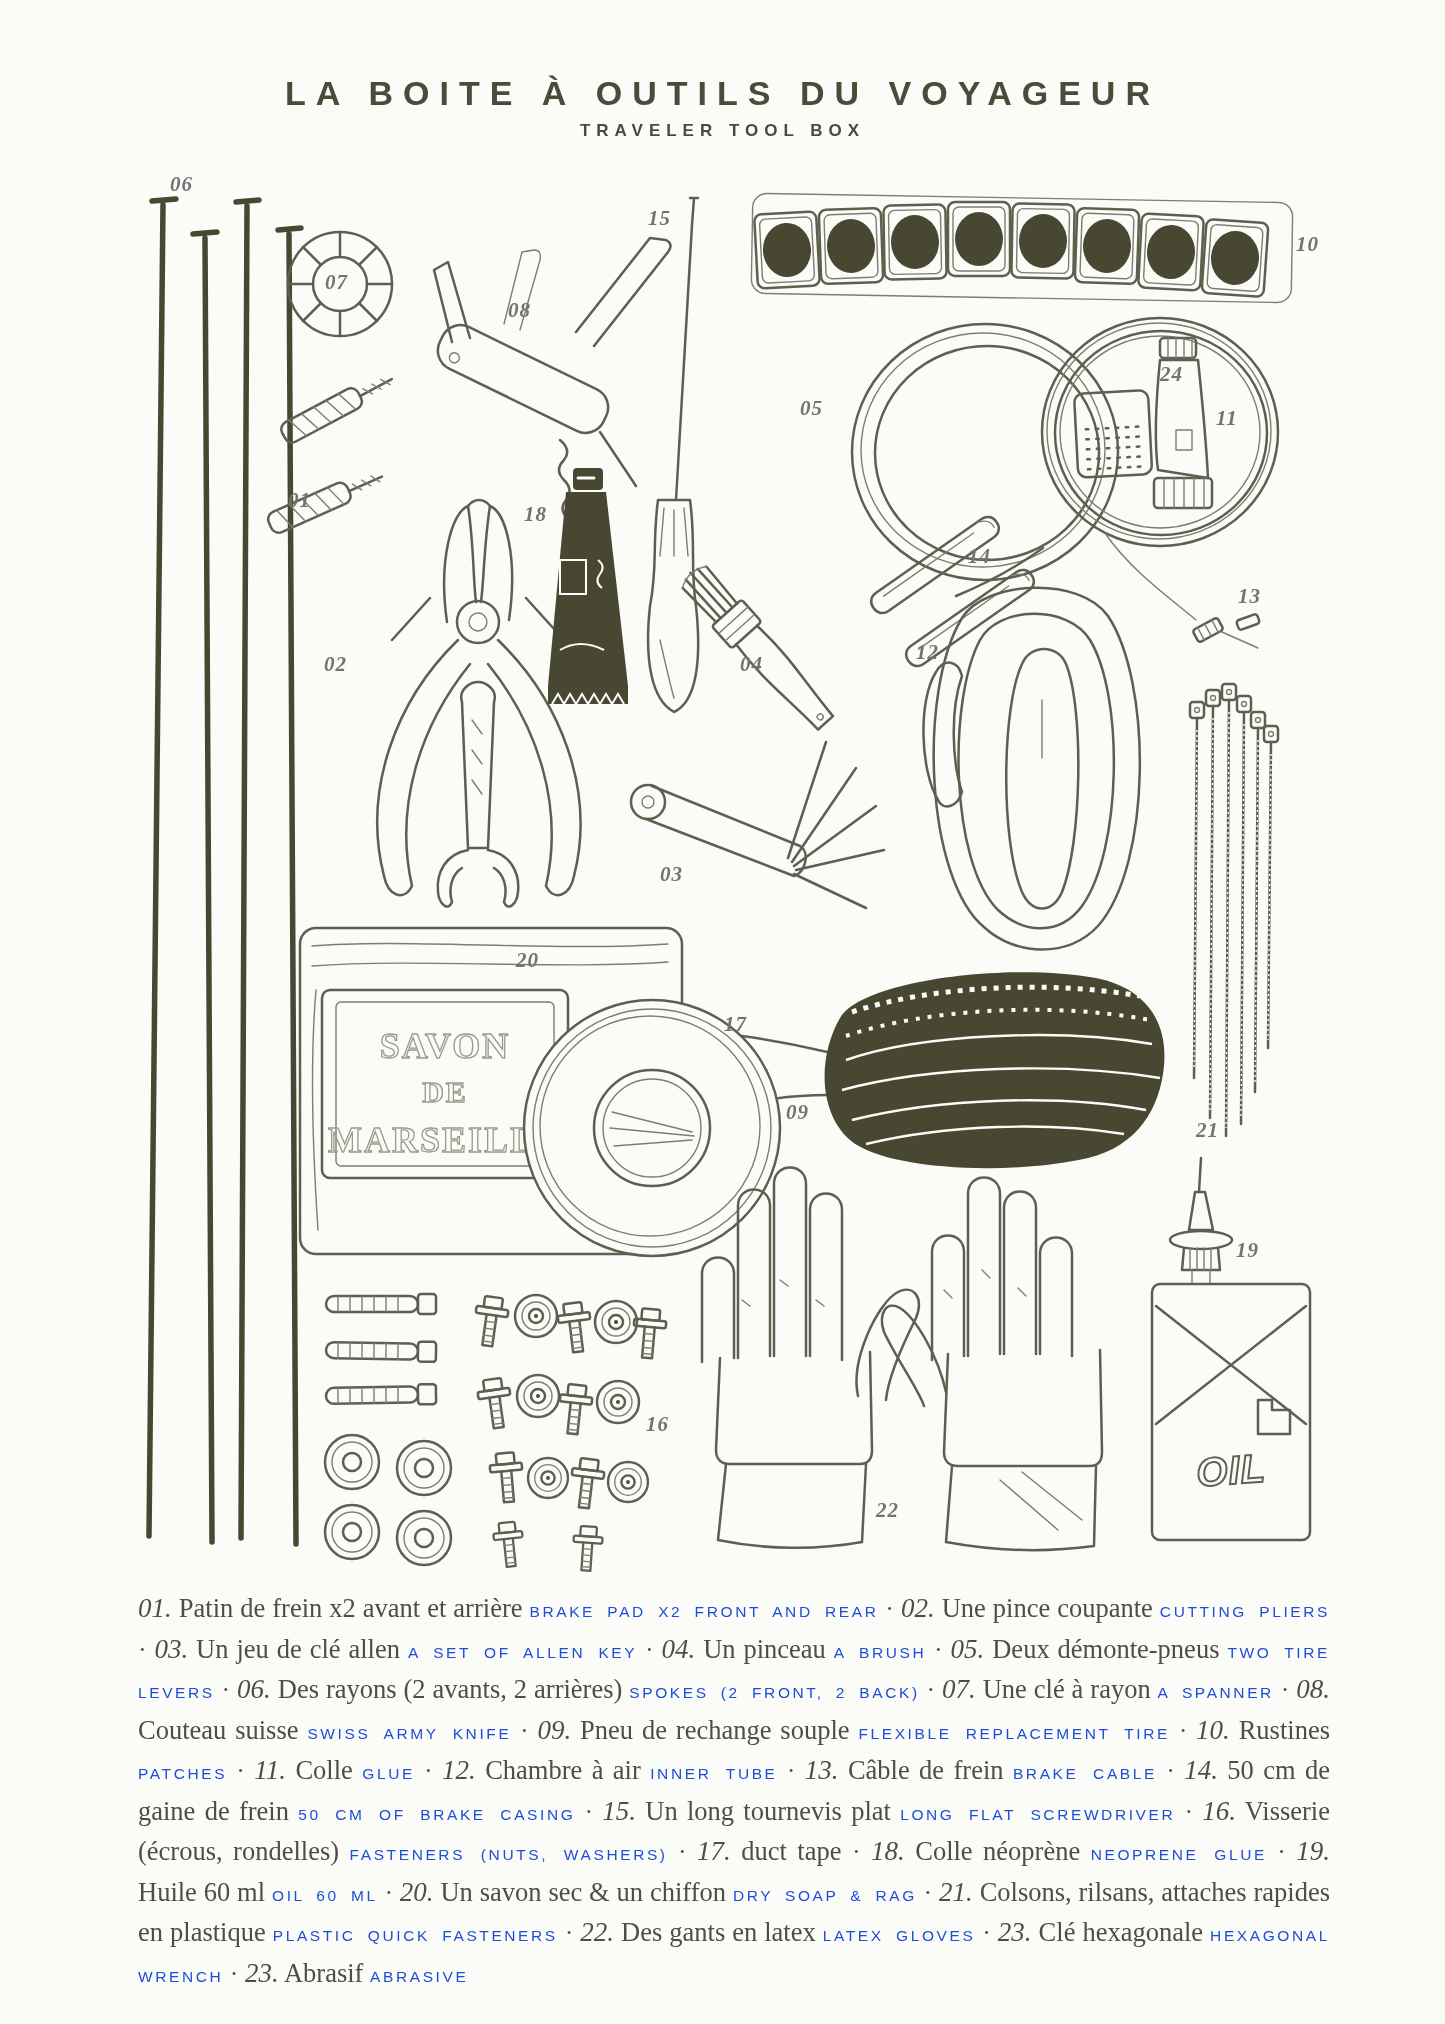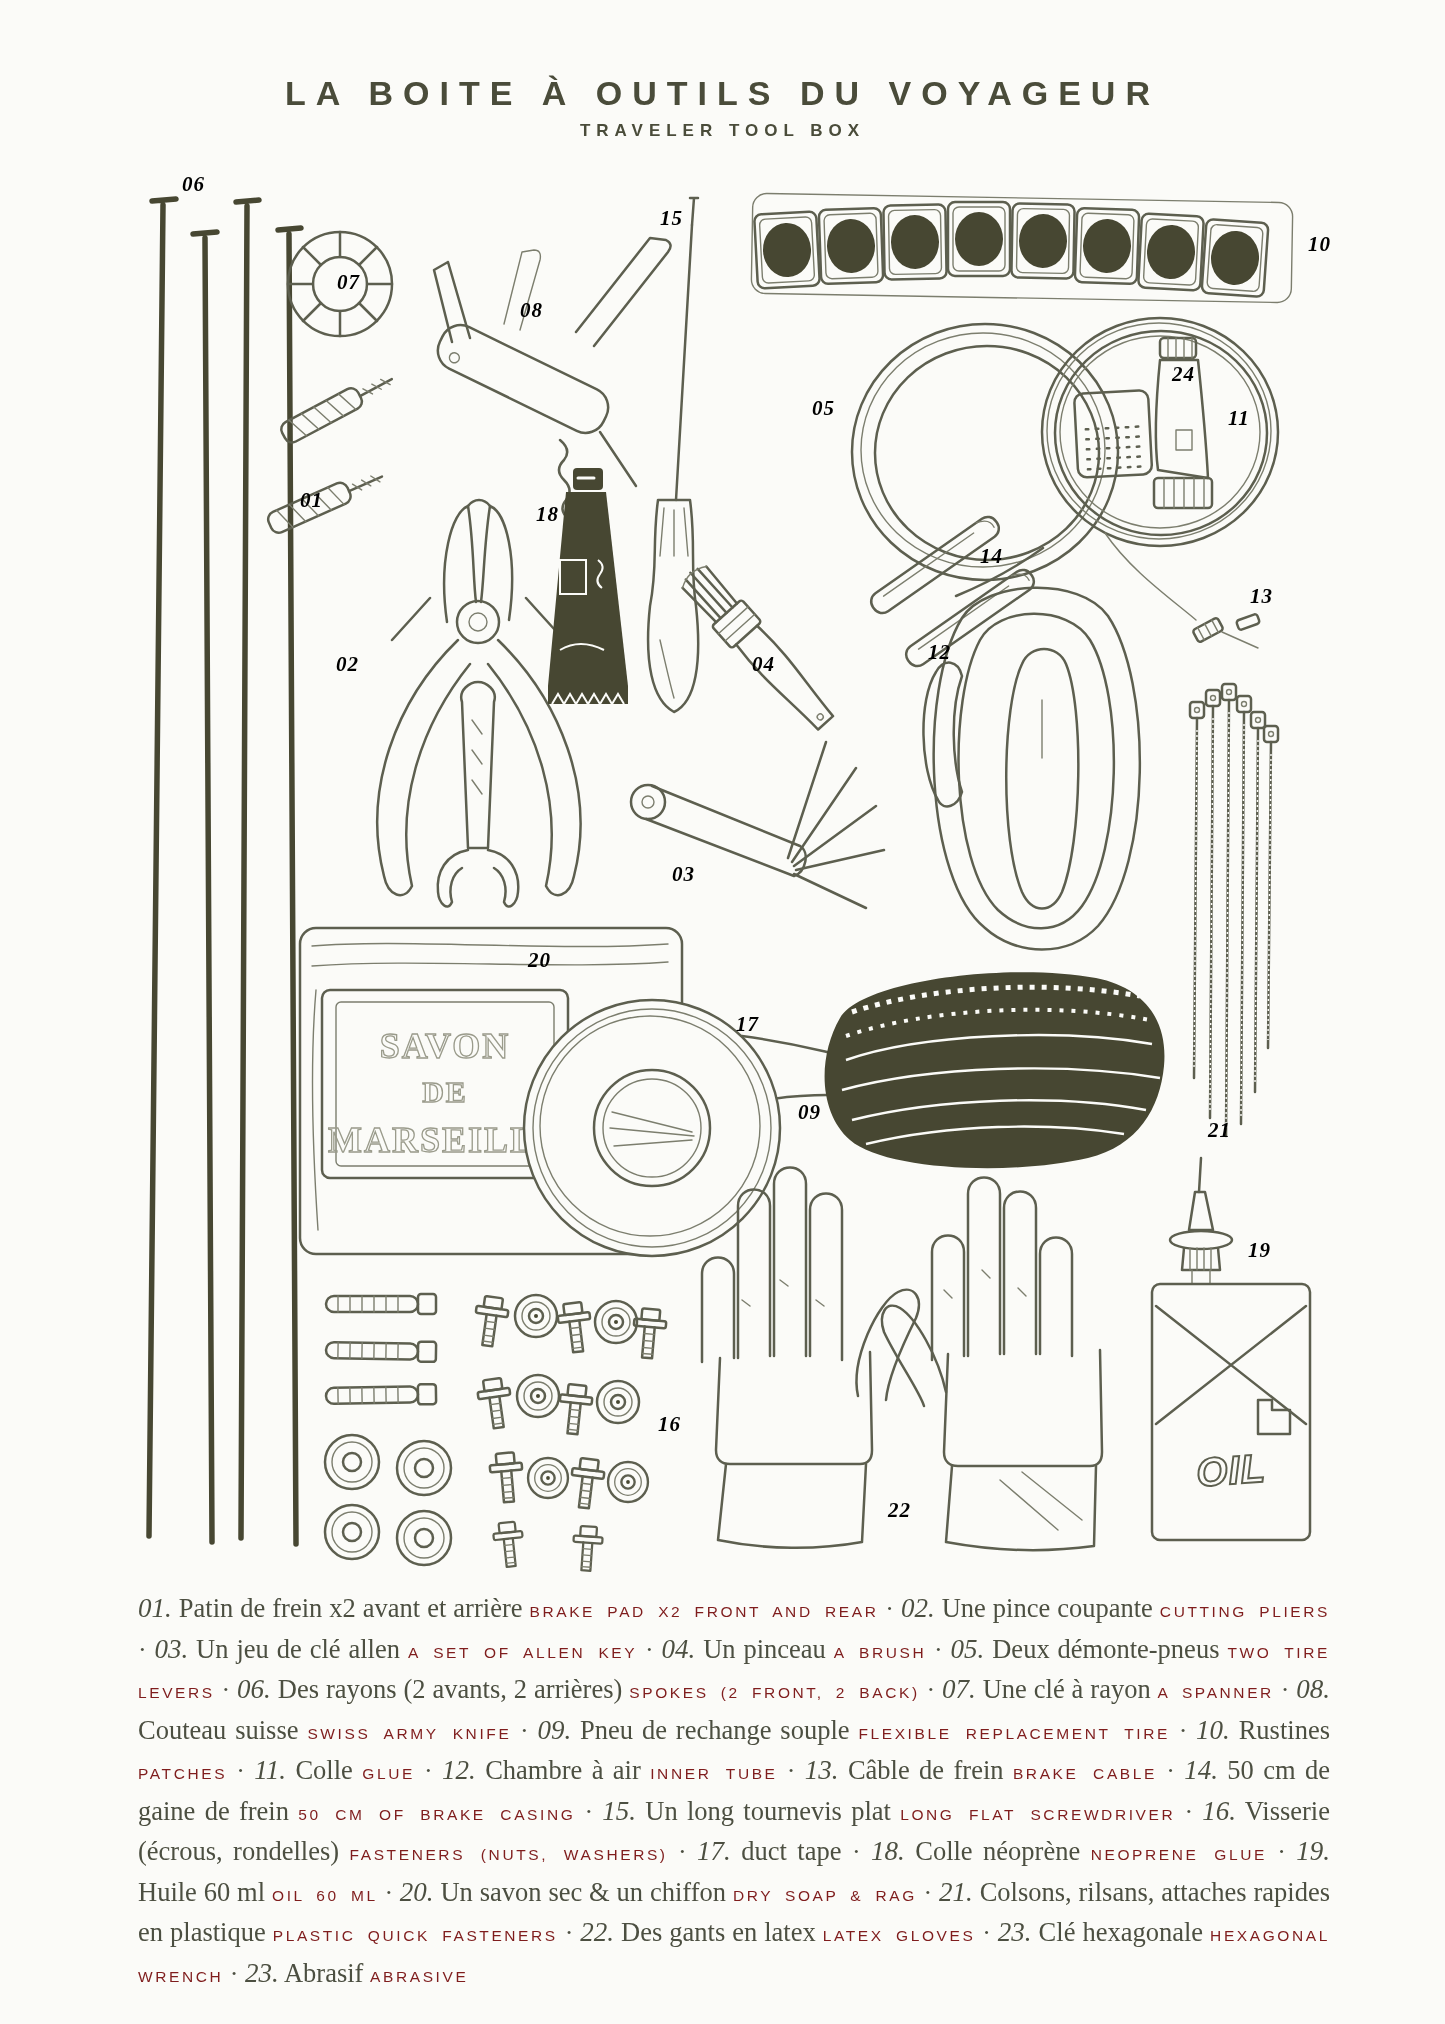--- a/index.html
+++ b/index.html
@@ -29,31 +29,31 @@
   }
   .soaptext.small{font-size:30px;}
   .oiltext{
     font-family:"Liberation Sans",sans-serif;font-weight:700;font-style:italic;
     font-size:40px;fill:none;stroke:#5d5f4f;stroke-width:2;
     letter-spacing:1px;text-anchor:middle;
   }
   .labels{position:absolute;top:0;left:0;width:1445px;height:2024px;pointer-events:none;}
   .num-label{
     position:absolute;font-family:"Liberation Serif",serif;
-    font-style:italic;font-weight:600;font-size:21px;color:#000000;letter-spacing:1px;margin-left:12px;
+    font-style:italic;font-weight:600;font-size:21px;color:#737373;letter-spacing:1px;
   }
   .legend{
     position:absolute;top:1590px;left:138px;width:1192px;margin:0;
     text-align:justify;line-height:37.5px;color:#4c4f41;
   }
   .legend .lnum{font-style:italic;font-weight:400;font-size:27px;}
   .legend .fr{font-size:26.5px;}
   .legend .en{
     font-family:"Liberation Sans",sans-serif;font-size:15.5px;
-    letter-spacing:2.6px;word-spacing:5px;color:#7f1d1d;
+    letter-spacing:2.6px;word-spacing:5px;color:#1d4ed8;
   }
   .legend .sep{font-size:26px;}
 </style>
 </head>
 <body>
 
 <div class="poster">
 
   <header>
     <h1>LA BOITE À OUTILS DU VOYAGEUR</h1>

